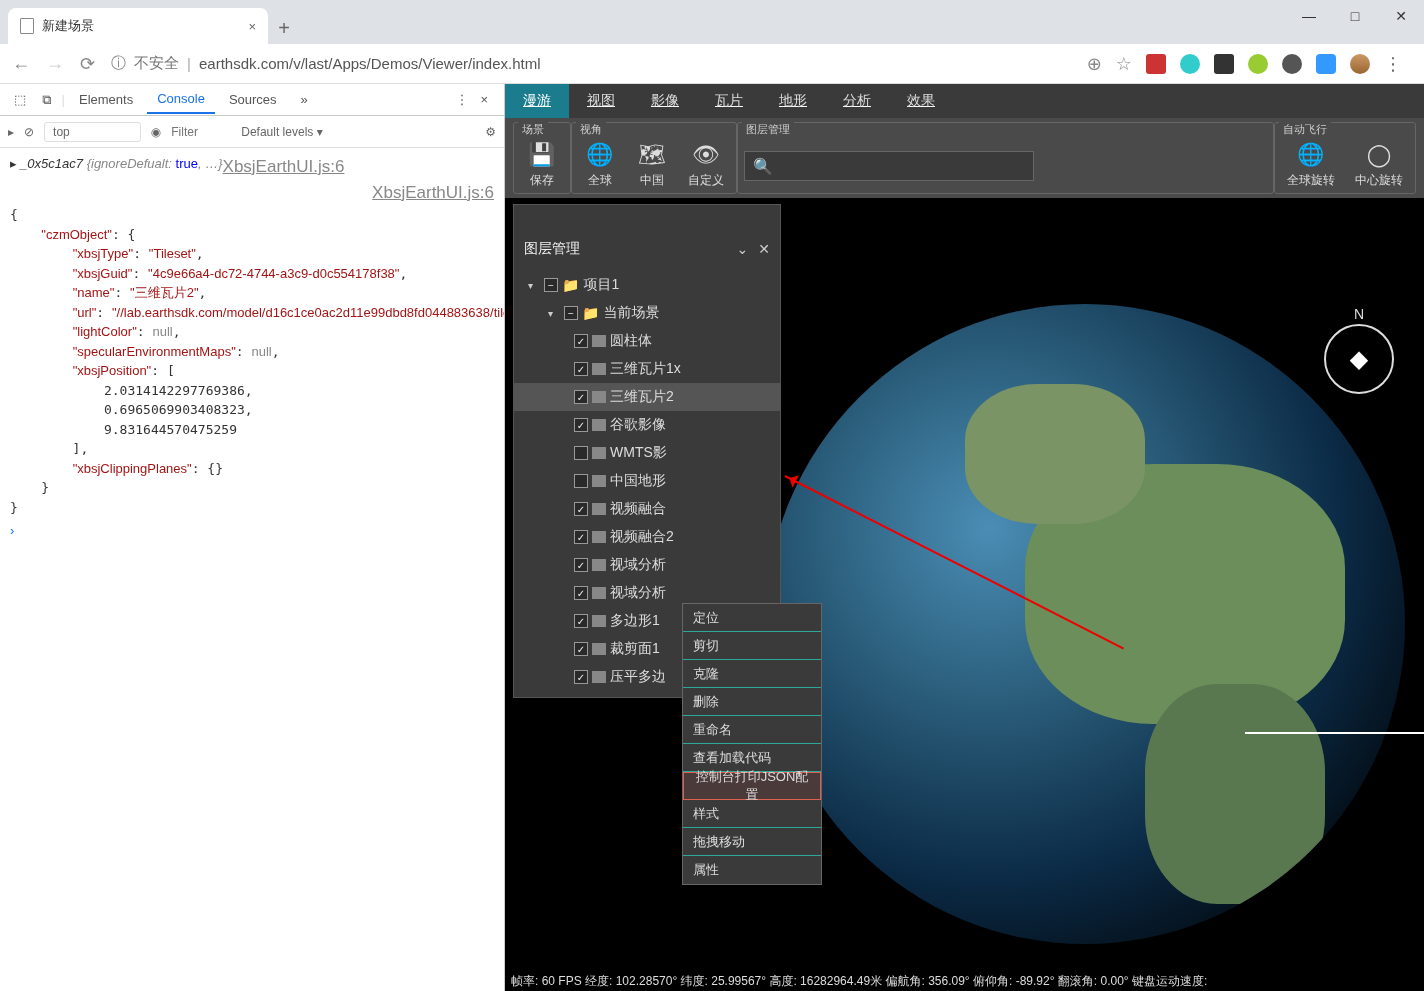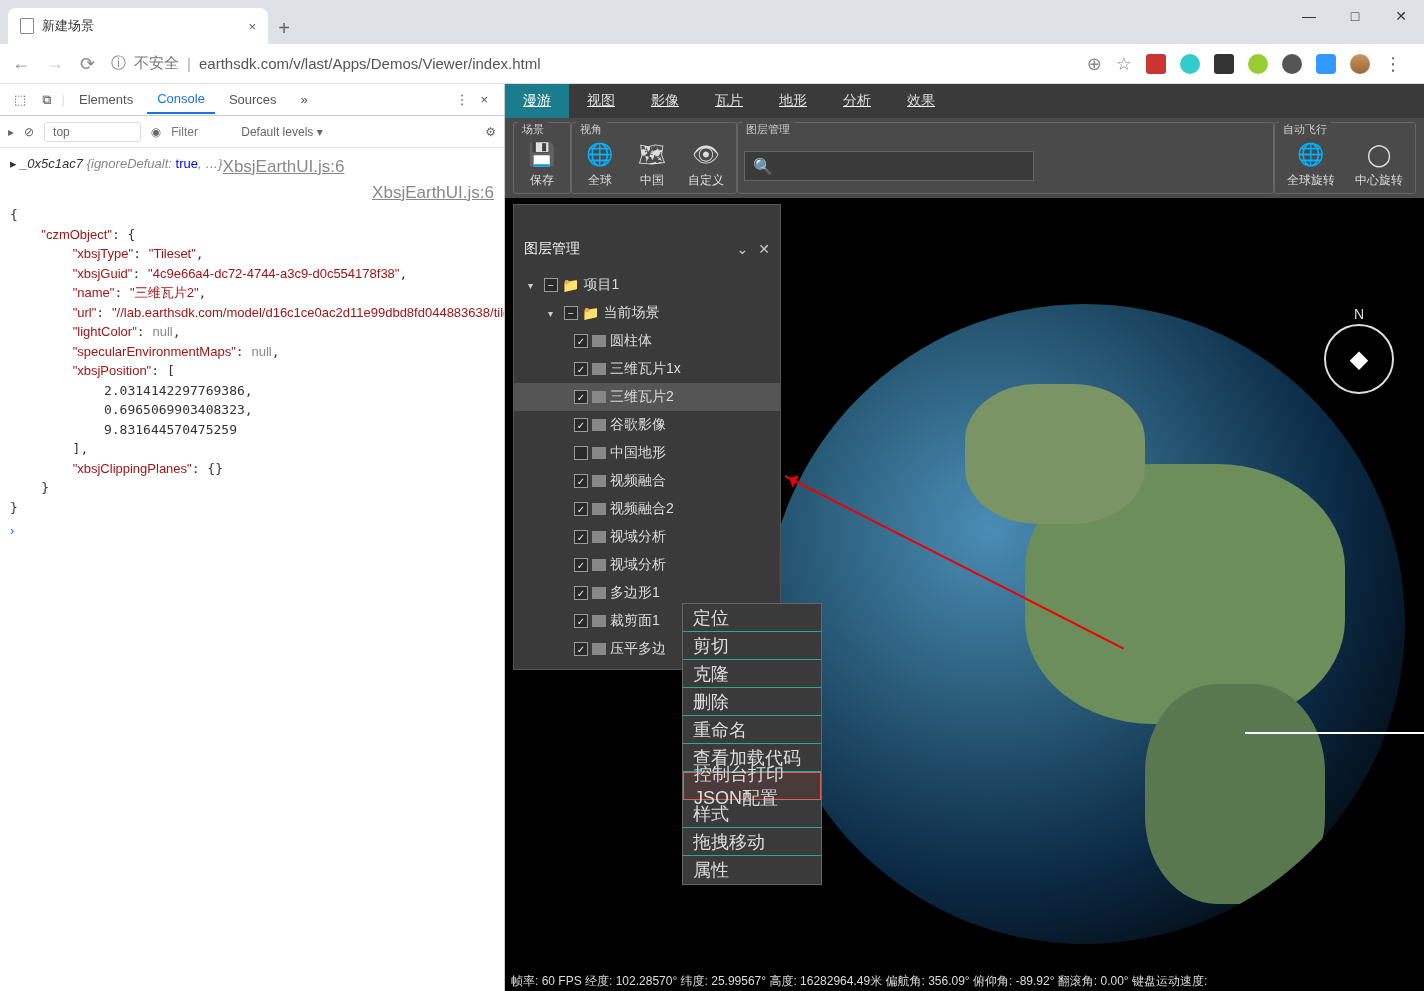--- a/index.html
+++ b/index.html
@@ -70,21 +70,21 @@
 .tree-item.selected { background: #555; }
 .indent-1 { padding-left: 14px; }
 .indent-2 { padding-left: 34px; }
 .indent-3 { padding-left: 60px; }
 .caret { width: 12px; color: #ccc; font-size: 10px;}
 .cb { width: 14px; height: 14px; border: 1px solid #999; background: #2a2a2a; display: inline-flex; align-items: center; justify-content: center; font-size: 10px; color: #eee;}
 .folder-icon { color: #ccc; }
 .layer-icon { width:14px; height:12px; background:#888; display:inline-block;}
 
 
-.ctx-menu { position: absolute; top: 398px; left: 168px; width: 140px; background: #3a3a3a; border: 1px solid #666; font-size: 18px; z-index: 10;}
+.ctx-menu { position: absolute; top: 398px; left: 168px; width: 140px; background: #3a3a3a; border: 1px solid #666; font-size: 13px; z-index: 10; text-align: center;}
 .ctx-item { height: 28px; display: flex; align-items: center; padding: 0 10px; color: #ddd; border-bottom: 1px solid #2aa89a; cursor: pointer;}
 .ctx-item:last-child{border-bottom:none;}
 .ctx-item.highlight { border: 1px solid #e06050; background: #4a3a3a;}
 
 .arrow { position: absolute; top: 391px; left: 280px; width: 380px; height: 2px; background: #e00; transform-origin: left center; transform: rotate(27deg); z-index:5;}
 .arrow::before { content:""; position:absolute; left:-2px; top:-6px; border: 7px solid transparent; border-right-color:#e00;}
 
 .status-bar { position: absolute; bottom: 0; left: 0; right: 0; height: 20px; background: rgba(0,0,0,0.5); color: #ddd; font-size: 12px; display: flex; align-items: center; padding: 0 6px; white-space: nowrap; overflow:hidden;}
 
 .file-icon { width:14px; height:16px; border:1px solid #888; border-radius: 1px; display:inline-block;}
@@ -282,20 +282,25 @@
               <span>三维瓦片2</span>
             </div>
             <div class="tree-item indent-3">
               <span class="cb">✓</span>
               <span class="layer-icon"></span>
               <span>谷歌影像</span>
             </div>
             <div class="tree-item indent-3">
               <span class="cb"></span>
               <span class="layer-icon"></span>
+              <span>WMTS影</span>
+            </div>
+            <div class="tree-item indent-3">
+              <span class="cb"></span>
+              <span class="layer-icon"></span>
               <span>中国地形</span>
             </div>
             <div class="tree-item indent-3">
               <span class="cb">✓</span>
               <span class="layer-icon"></span>
               <span>视频融合</span>
             </div>
             <div class="tree-item indent-3">
               <span class="cb">✓</span>
               <span class="layer-icon"></span>

